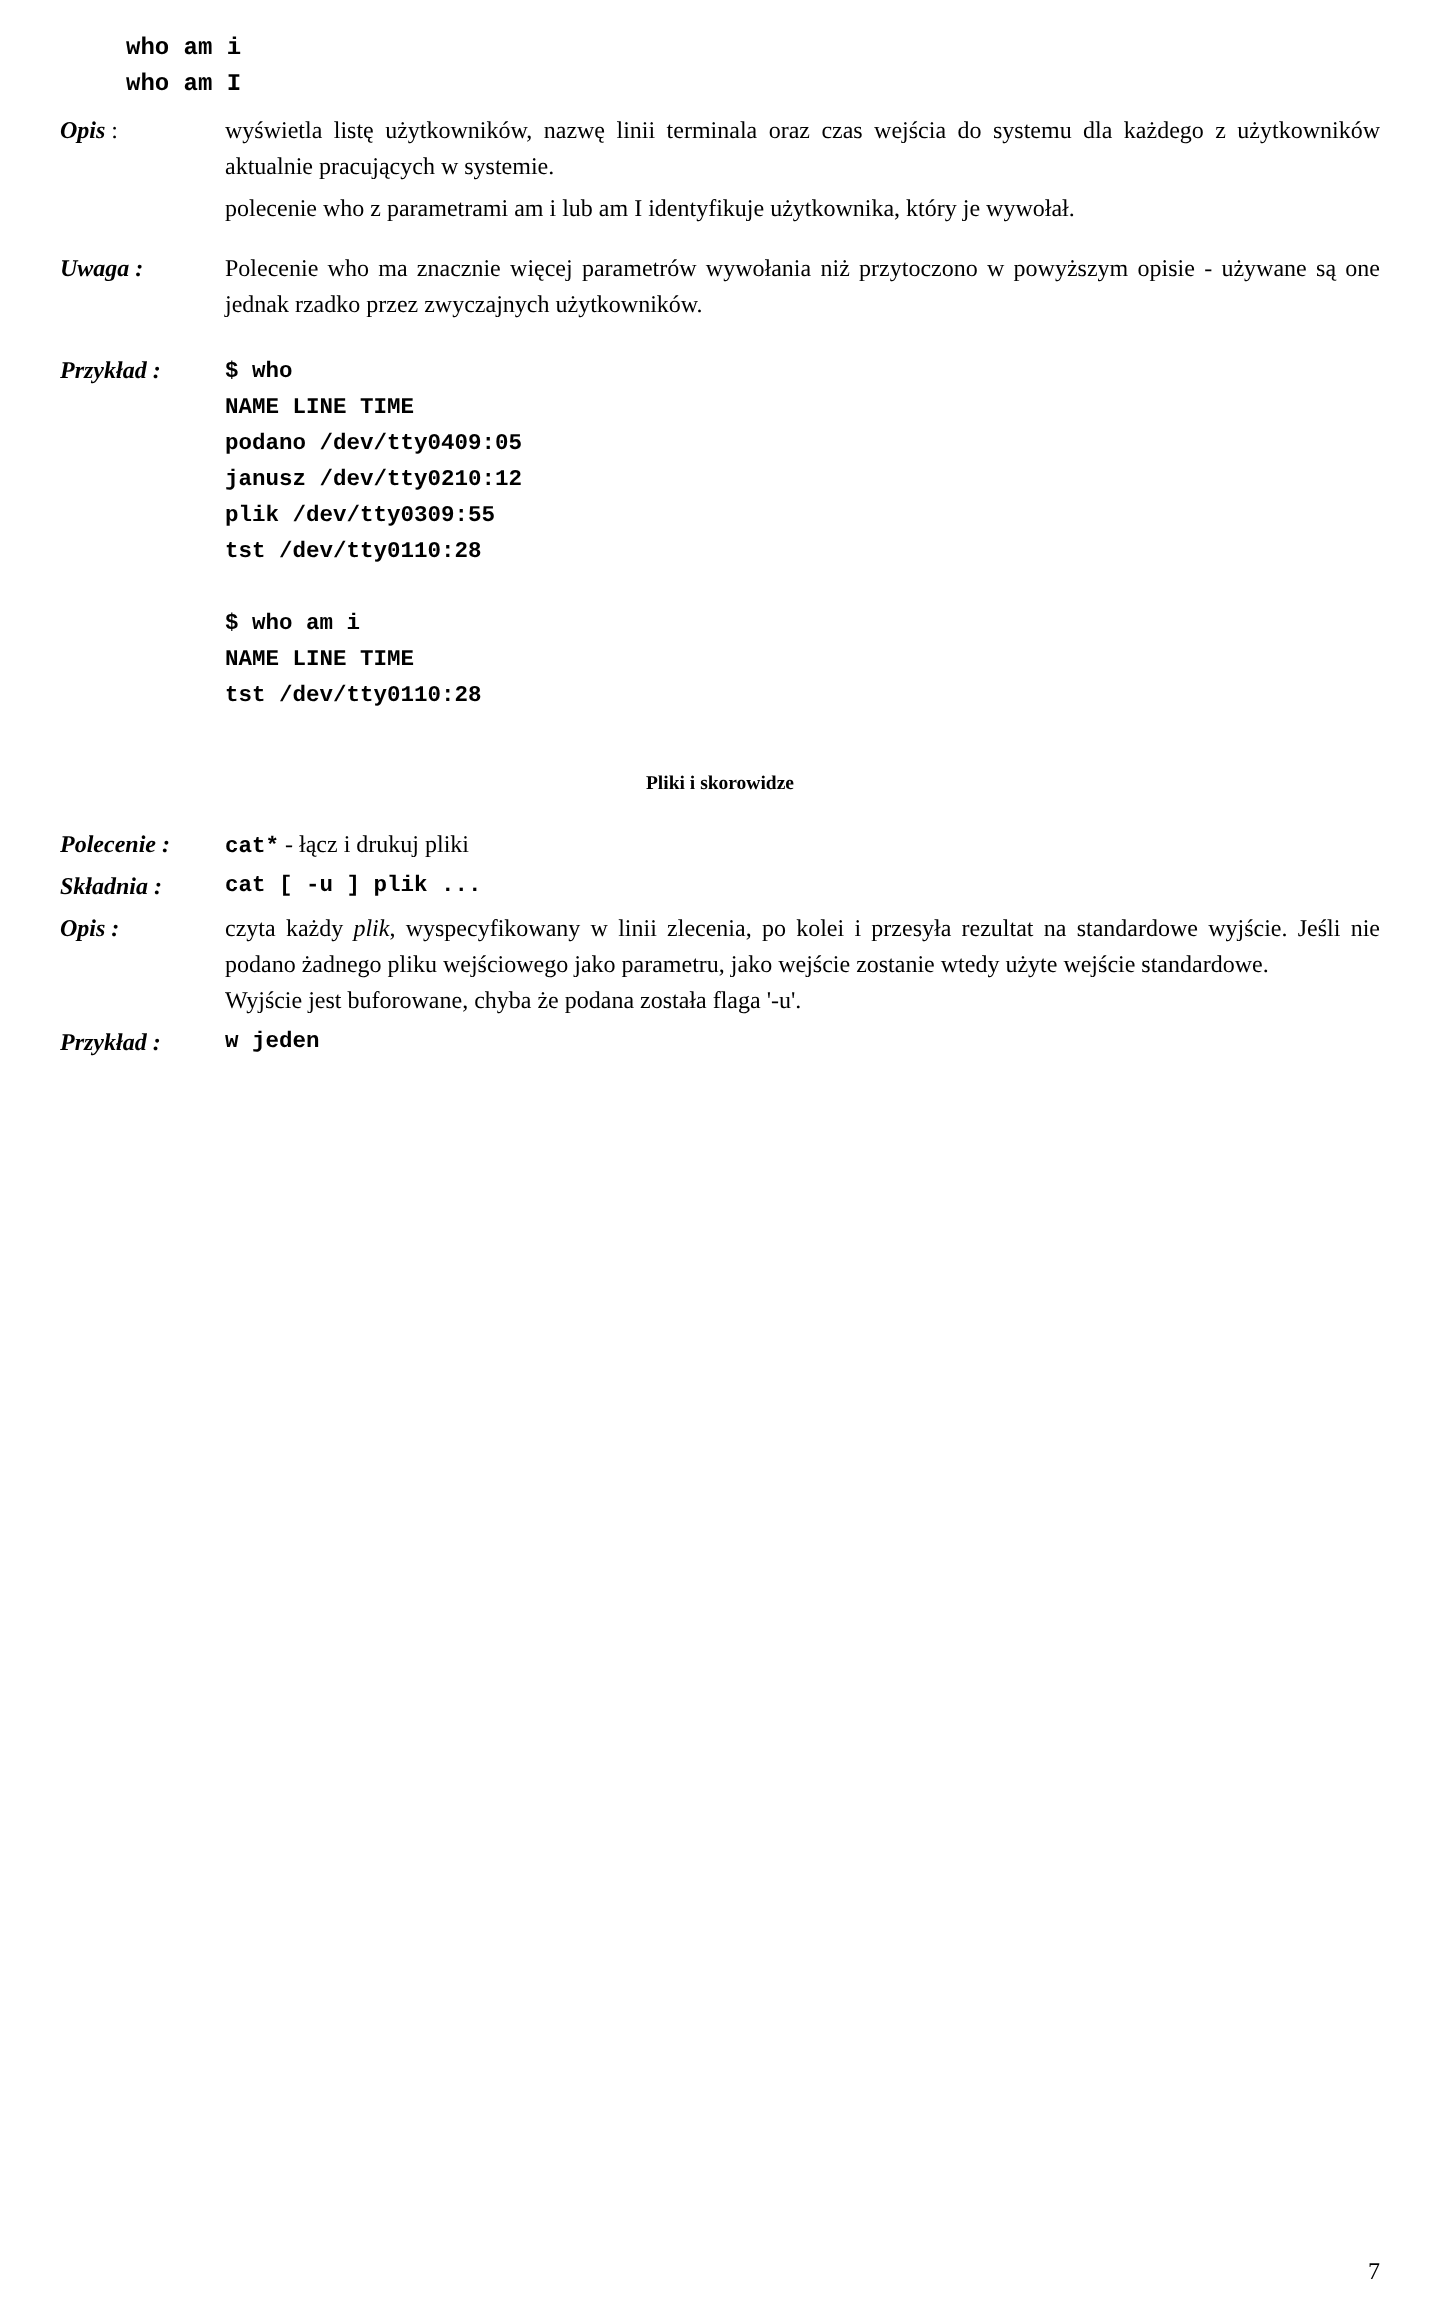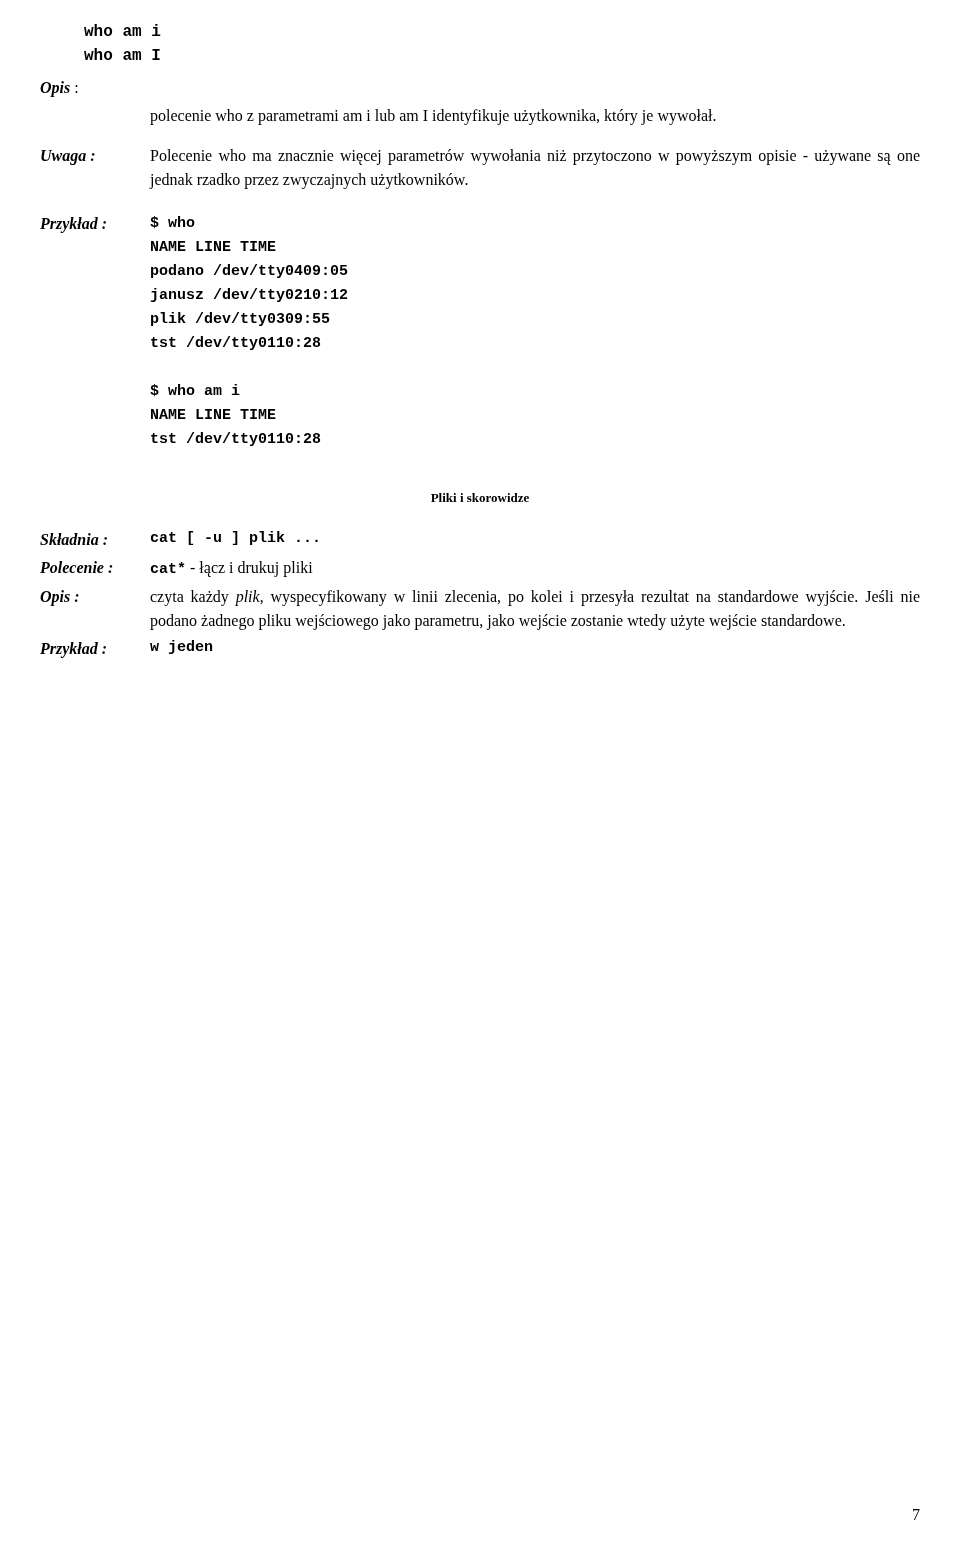--- a/index.html
+++ b/index.html
@@ -167,20 +167,23 @@
   <div class="title-block">
     <div class="title-line">who am i</div>
     <div class="title-line">who am I</div>
   </div>
 
   <div class="section">
     <div class="row">
       <div class="label-col">
         <span class="label-text">Opis</span>
         <span>:</span>
+      </div>
+      <div class="content-col description-text">
+        <span>wyświetla listę użytkowników, nazwę linii terminala oraz czas wejścia do systemu dla każdego z użytkowników aktualnie pracujących w systemie.</span>
       </div>
     </div>
     <div class="row">
       <div class="label-col"></div>
       <div class="content-col description-text">
         <span>polecenie who z parametrami am i lub am I identyfikuje użytkownika, który je wywołał.</span>
       </div>
     </div>
   </div>
 
@@ -216,44 +219,44 @@
       </div>
     </div>
   </div>
 
   <div class="section-divider">Pliki i skorowidze</div>
 
   <div class="polecenie-section">
 
     <div class="polecenie-row">
       <div class="polecenie-label label-col">
-        <span>Składnia</span>
-        <span>:</span>
-      </div>
-      <div class="polecenie-content monospace bold">cat [ -u ] plik ...</div>
-    </div>
-
-    <div class="polecenie-row">
-      <div class="polecenie-label label-col">
         <span>Polecenie</span>
         <span>:</span>
       </div>
       <div class="polecenie-content">
         <span class="monospace bold">cat*</span><span> - łącz i drukuj pliki</span>
       </div>
     </div>
 
     <div class="polecenie-row">
       <div class="polecenie-label label-col">
+        <span>Składnia</span>
+        <span>:</span>
+      </div>
+      <div class="polecenie-content monospace bold">cat [ -u ] plik ...</div>
+    </div>
+
+    <div class="polecenie-row">
+      <div class="polecenie-label label-col">
         <span>Opis</span>
         <span>:</span>
       </div>
       <div class="opis-content">
         <span>czyta każdy </span><span class="italic">plik</span><span>, wyspecyfikowany w linii zlecenia, po kolei i przesyła rezultat na standardowe wyjście. Jeśli nie podano żadnego pliku wejściowego jako parametru, jako wejście zostanie wtedy użyte wejście standardowe.</span>
-        <br>
+        <br><span>Wyjście jest buforowane, chyba że podana została flaga '-u'.</span>
       </div>
     </div>
 
     <div class="polecenie-row">
       <div class="polecenie-label label-col">
         <span>Przykład</span>
         <span>:</span>
       </div>
       <div class="polecenie-content monospace bold">
         <div>w jeden</div>

